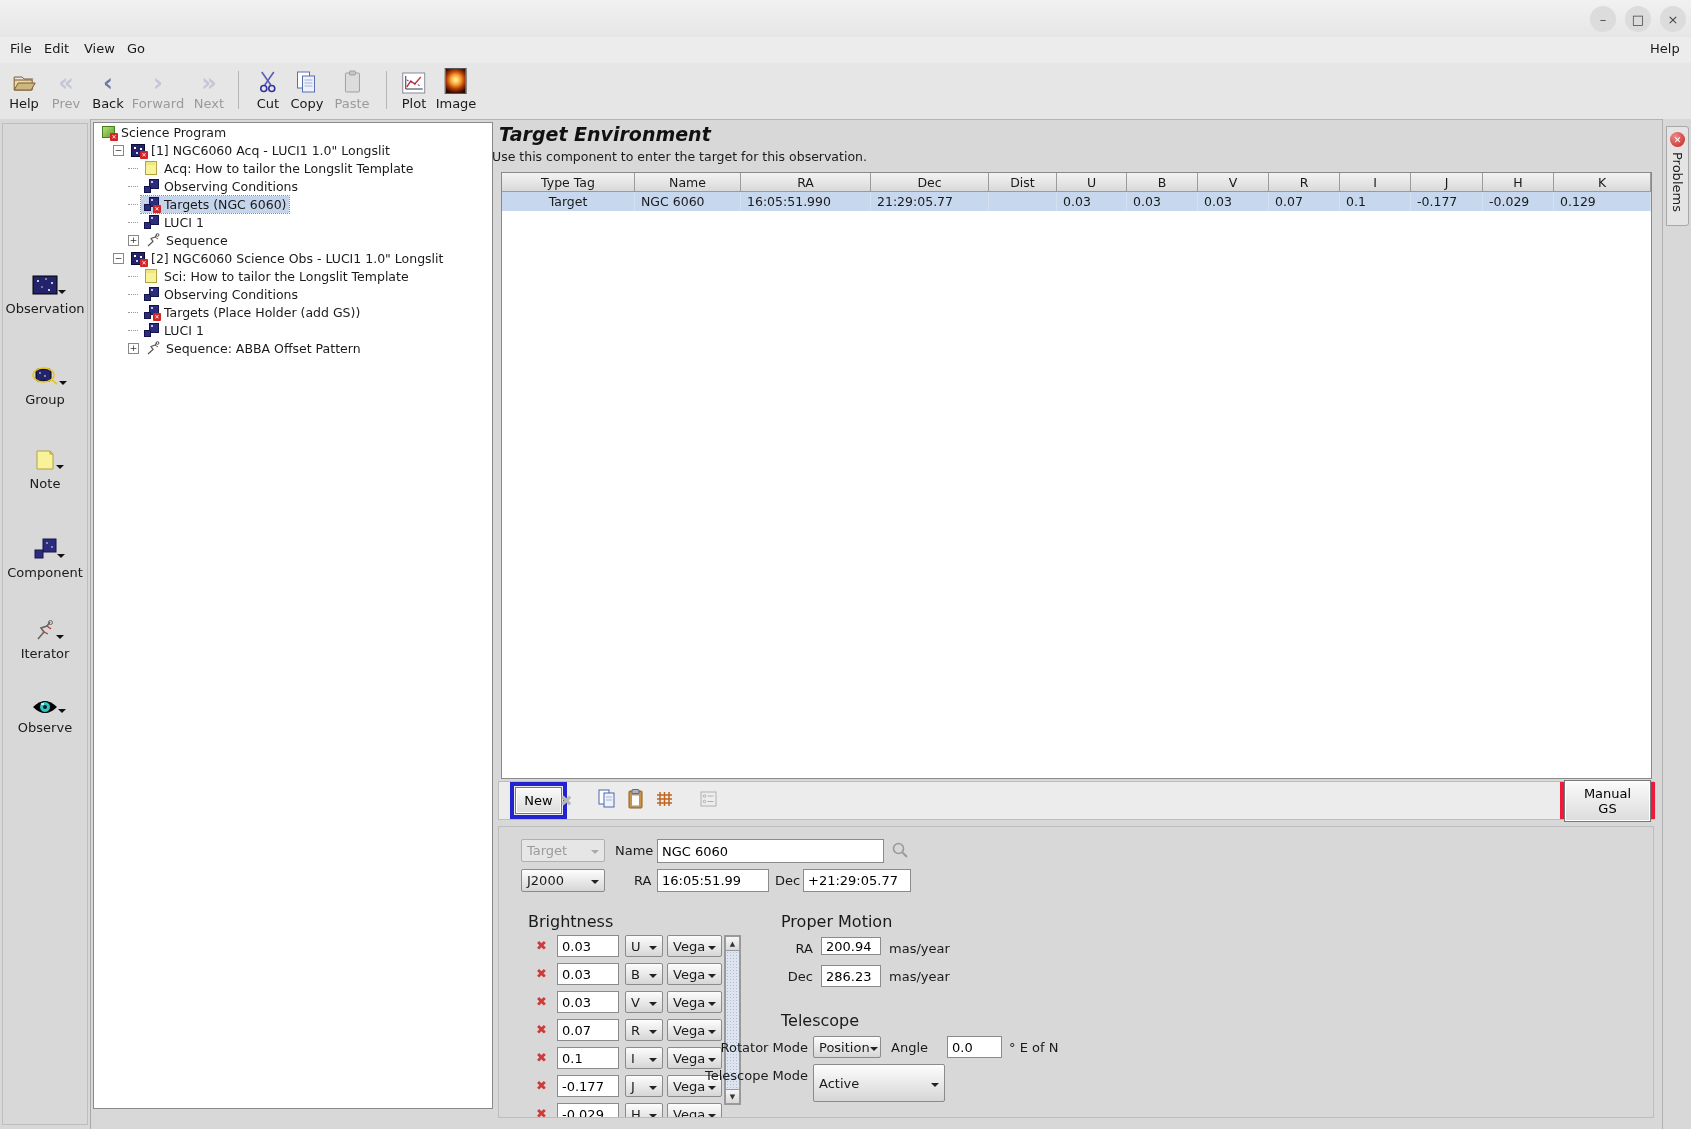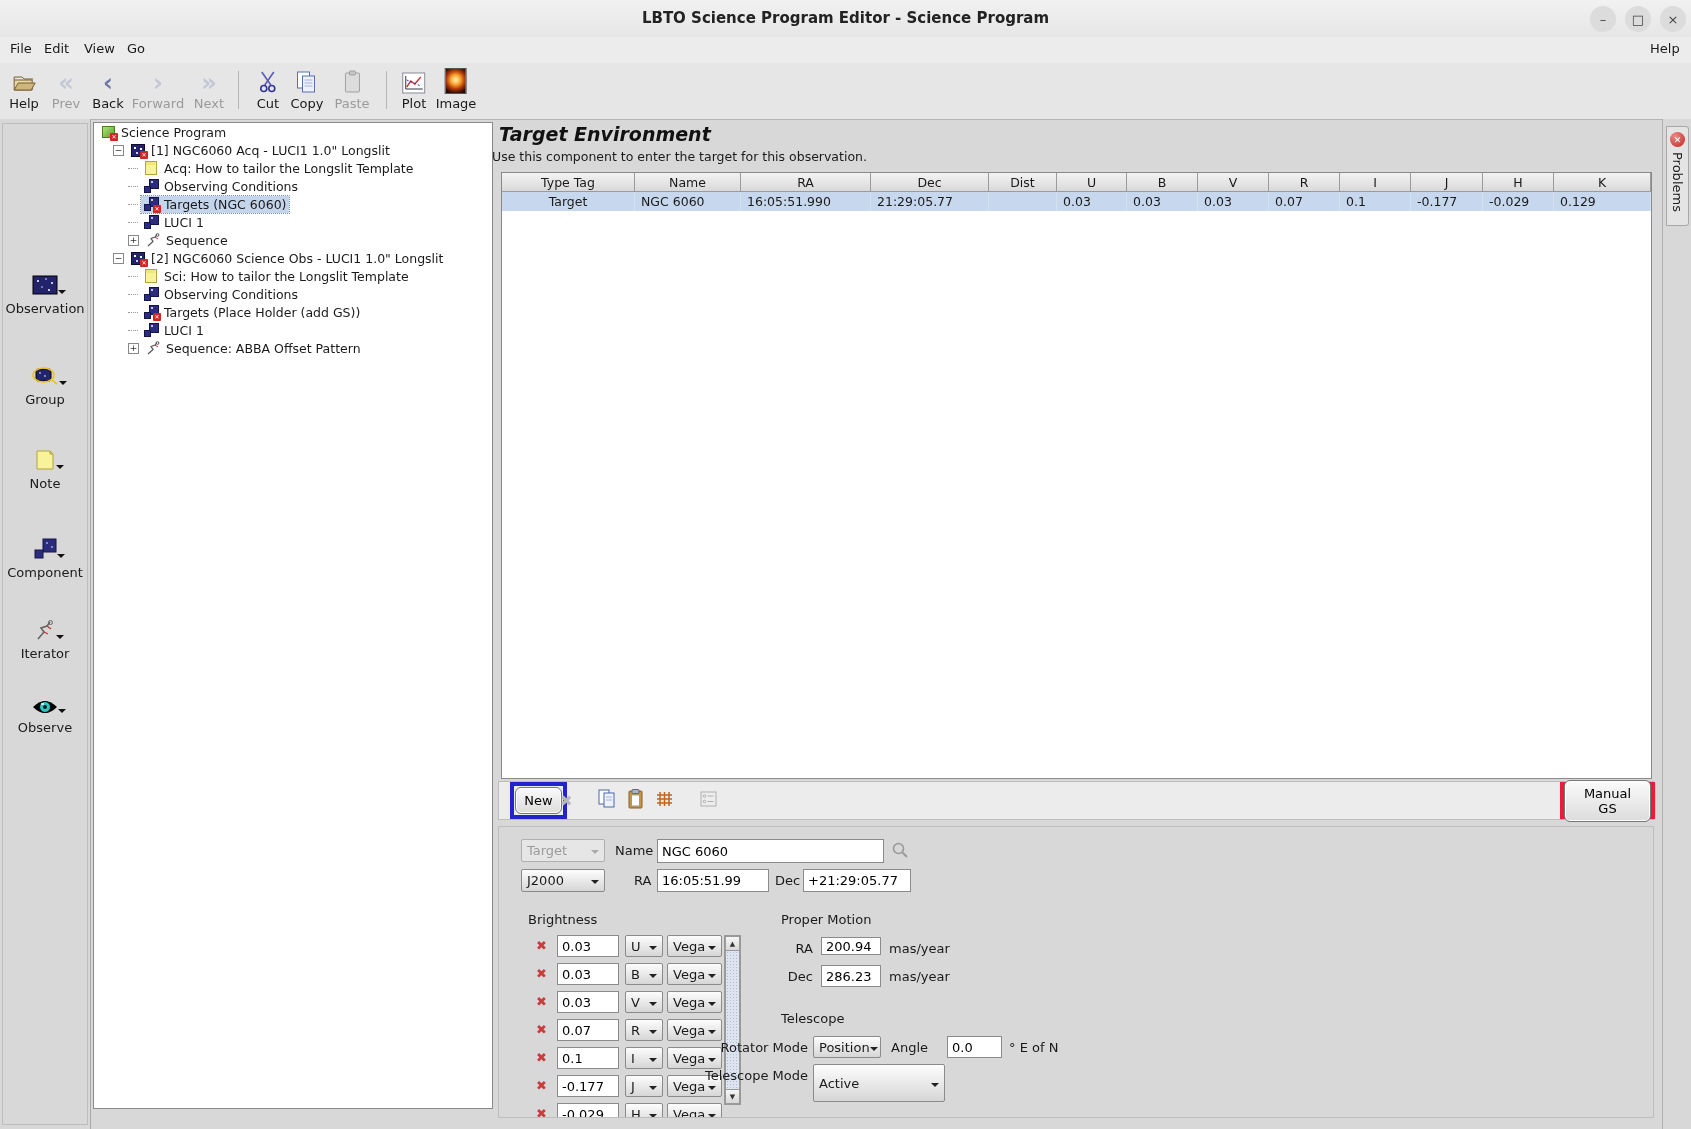--- a/index.html
+++ b/index.html
@@ -81,40 +81,40 @@
   .td{box-sizing:border-box;height:19px;font-size:12.5px;display:flex;align-items:center;
       padding-left:6px;border-right:1px solid #d4e0f0;}
   .td.center{justify-content:center;padding-left:0;}
 
   
   .btnbar{position:absolute;left:498px;top:781px;width:1156px;height:39px;background:#ececec;
           border:1px solid #bdbdbd;box-sizing:border-box;}
   .hl{position:absolute;display:flex;align-items:center;justify-content:center;box-sizing:border-box;}
   .hl-blue{left:510px;top:782px;width:57px;height:37px;border:4px solid #2222d0;}
   .hl-red{left:1560px;top:782px;width:95px;height:37px;border:4px solid #ee1a3c;}
-  .btn{background:linear-gradient(#fafafa,#dcdcdc);border:1px solid #777;border-radius:6px;
+  .btn{background:linear-gradient(#fafafa,#dcdcdc);border:1px solid #777;border-radius:0;
        font-family:"DejaVu Sans",sans-serif;font-size:13px;padding:5px 8px;box-shadow:inset 0 0 0 1px #fff;}
   .bico{position:absolute;top:792px;}
   .delx{font-size:15px;font-weight:bold;color:#b8b8b8;}
 
   
   .formarea{position:absolute;left:498px;top:826px;width:1156px;height:292px;background:#d8d8d8;
             border:1px solid #bdbdbd;box-sizing:border-box;overflow:hidden;}
   .fa{position:absolute;}
   .flabel{font-size:13px;white-space:nowrap;}
   .tf{position:absolute;background:#fff;border:1px solid #8b8b8b;font-family:"DejaVu Sans",sans-serif;
       font-size:13px;padding:0 4px;box-sizing:border-box;}
   .combo{position:absolute;display:flex;align-items:center;justify-content:space-between;padding:0 5px;
          background:linear-gradient(#fdfdfd,#d6d6d6);border:1px solid #8b8b8b;border-radius:2px;
          font-size:13px;box-sizing:border-box;}
   .combo .arr{width:0;height:0;border:4px solid transparent;border-top-color:#222;margin-top:7px;flex:none;}
   .combo.dis{color:#9b9b9b;background:#e6e6e6;border-color:#b0b0b0;}
   .combo.dis .arr{border-top-color:#aaa;}
   .rdel{position:absolute;font-size:13px;font-weight:bold;color:#cc3a3a;}
-  .sect{font-size:13px;}
+  .sect{font-size:16px;}
   .rlabel{position:absolute;text-align:right;font-size:13px;}
 
   
   .sb{position:absolute;width:17px;border:1px solid #999;background:#e8e8e8;box-sizing:border-box;
       display:flex;flex-direction:column;}
   .sb .ar{height:15px;background:linear-gradient(#f6f6f6,#d8d8d8);border:1px solid #9a9a9a;
           font-size:7px;display:flex;align-items:center;justify-content:center;color:#333;box-sizing:border-box;}
   .sb .thumb{flex:1;background:#dde4f0;border:1px solid #9a9a9a;border-top:none;border-bottom:none;
       background-image:radial-gradient(circle,#aebcd4 30%,transparent 34%);background-size:3px 3px;box-sizing:border-box;}
 
@@ -126,21 +126,20 @@
         color:#fff;font-size:9px;font-weight:bold;display:flex;align-items:center;justify-content:center;flex:none;}
   .ptext{writing-mode:vertical-rl;font-size:13px;color:#222;}
   .rightstrip{position:absolute;left:1662px;top:119px;width:29px;height:1010px;background:#d8d8d8;border-left:1px solid #b0b0b0;}
 </style>
 </head>
 <body>
 
 <div id="app">
 
   <div class="titlebar">
-    <div class="title">LBTO Science Program Editor - Science Program</div>
     <div class="winbtn" style="left:1590px">–</div>
     <div class="winbtn" style="left:1625px">□</div>
     <div class="winbtn" style="left:1660px">×</div>
   </div>
 
   <div class="menubar">
     <span class="menu" style="left:10px">File</span>
     <span class="menu" style="left:44px">Edit</span>
     <span class="menu" style="left:84px">View</span>
     <span class="menu" style="left:127px">Go</span>

